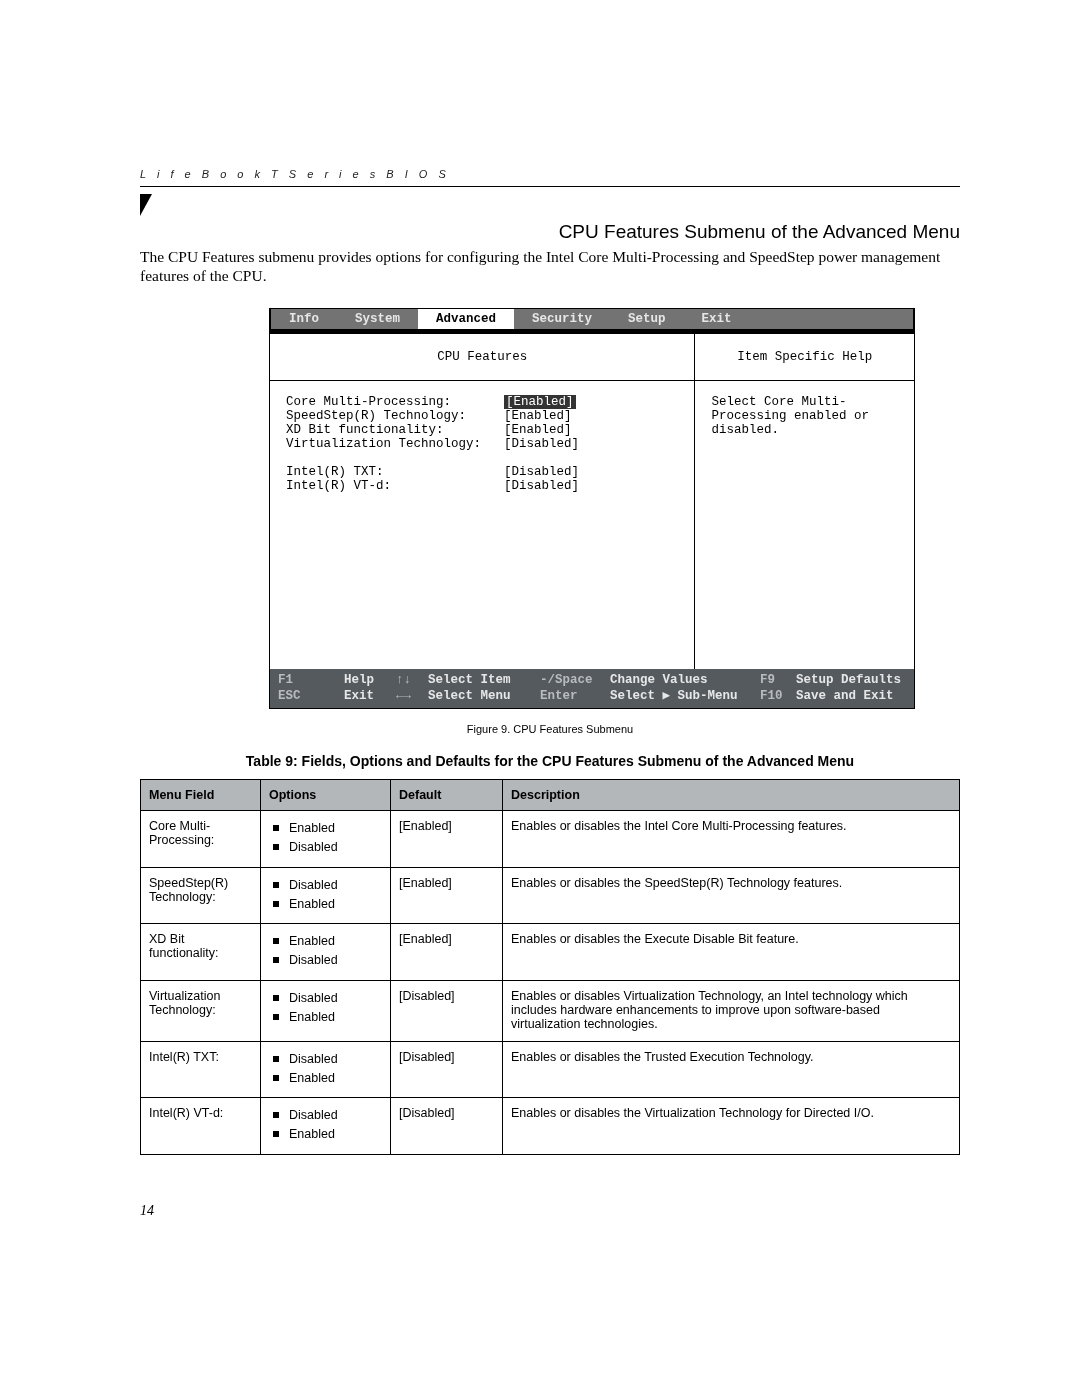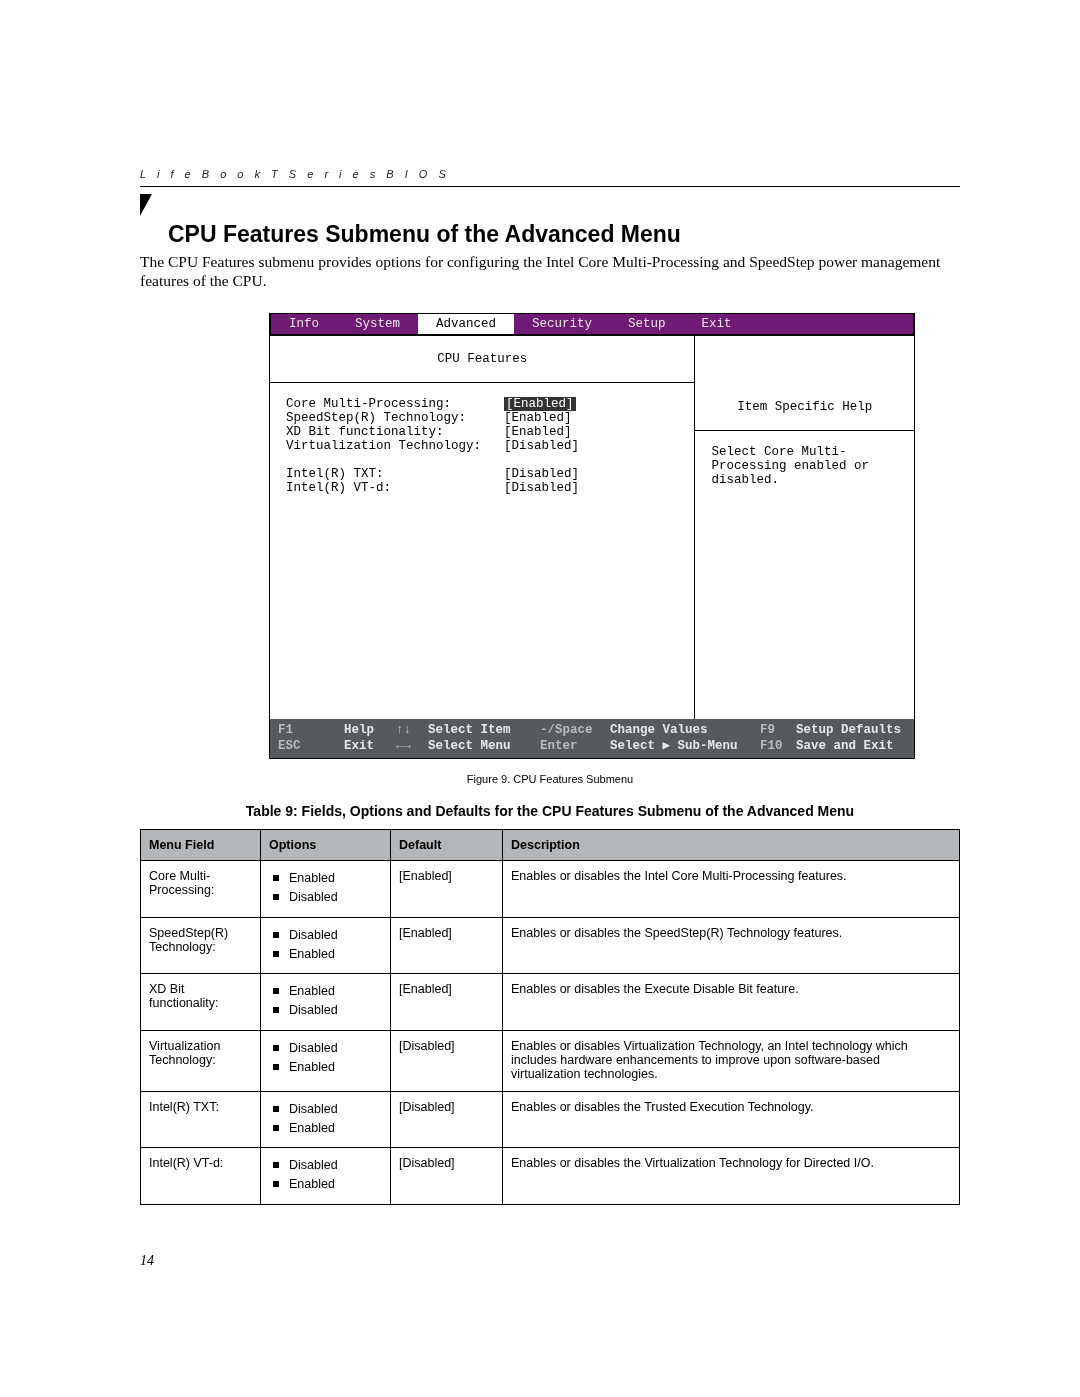--- a/index.html
+++ b/index.html
@@ -25,23 +25,24 @@
   }
   .corner-tri {
     position: absolute;
     left: 140px; top: 194px;
     width: 0; height: 0;
     border-top: 22px solid #000;
     border-right: 12px solid transparent;
   }
   h2.section-title {
     font-family: Arial, Helvetica, sans-serif;
-    font-size: 23px;
-    font-weight: bold;
+    font-size: 19px;
+    font-weight: normal;
     margin: 34px 0 4px 28px;
+    text-align: right;
   }
   p.intro {
     font-family: "Times New Roman", Times, serif;
     font-size: 15.5px;
     line-height: 1.25;
     margin: 2px 0 22px 0;
   }
 
   
   .bios-wrap { margin: 0 0 0 84px; }
@@ -53,40 +54,40 @@
     margin: 0 auto;
     border: 1px solid #000;
   }
   .bios .titlebar {
     text-align: center;
     padding: 3px 0 2px 0;
     border-bottom: 1px solid #000;
   }
   .bios .menubar {
     display: flex;
-    background: #701a75;
+    background: #737373;
     color: #e7e7e7;
     border-left: 1px solid #000;
     border-right: 1px solid #000;
-    border-bottom: 1px solid #000000;
-    font-weight: normal;
+    border-bottom: 4px solid #000000;
+    font-weight: bold;
   }
   .bios .menubar .tab {
     padding: 3px 18px 3px 18px;
   }
   .bios .menubar .tab.active {
     background: #fff; color: #000;
   }
 
   .bios .bodywrap {
     display: flex;
     border-top: 1px solid #000;
   }
   .bios .main-col   { width: 66%; border-right: 1px solid #000; }
-  .bios .help-col   { width: 34%; margin-top: 48px; }
+  .bios .help-col   { width: 34%; }
   .bios .col-hdr {
     text-align: center;
     border-bottom: 1px solid #000;
     padding: 16px 4px;
   }
   .bios .pane { padding: 14px 12px 14px 16px; min-height: 288px; box-sizing: border-box; }
   .bios .opt-row { display: flex; }
   .bios .opt-label { width: 218px; white-space: pre; }
   .bios .opt-value { white-space: pre; }
   .bios .opt-value.sel {

